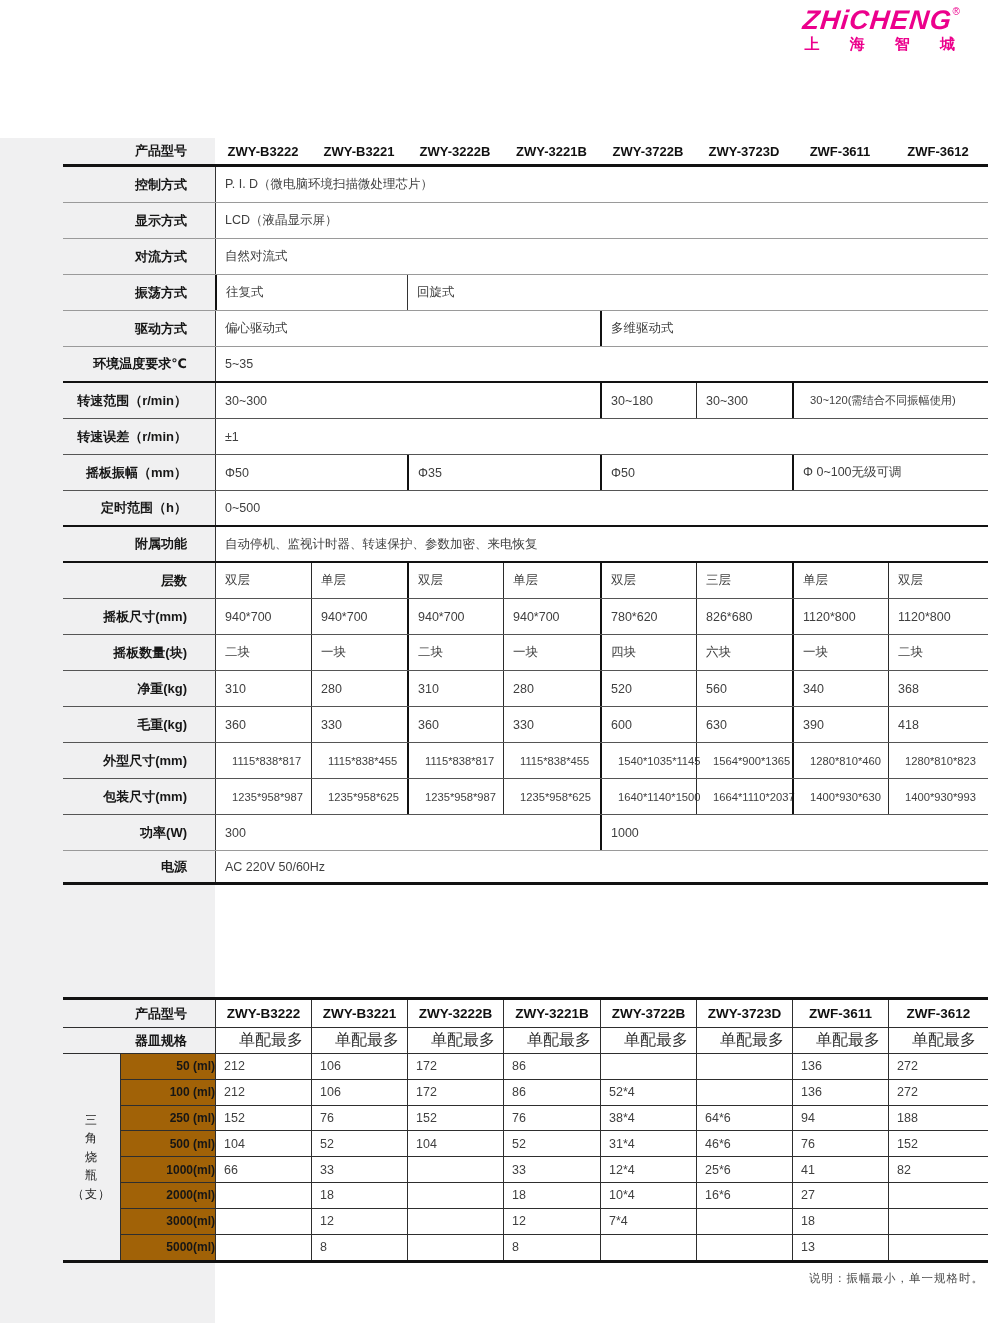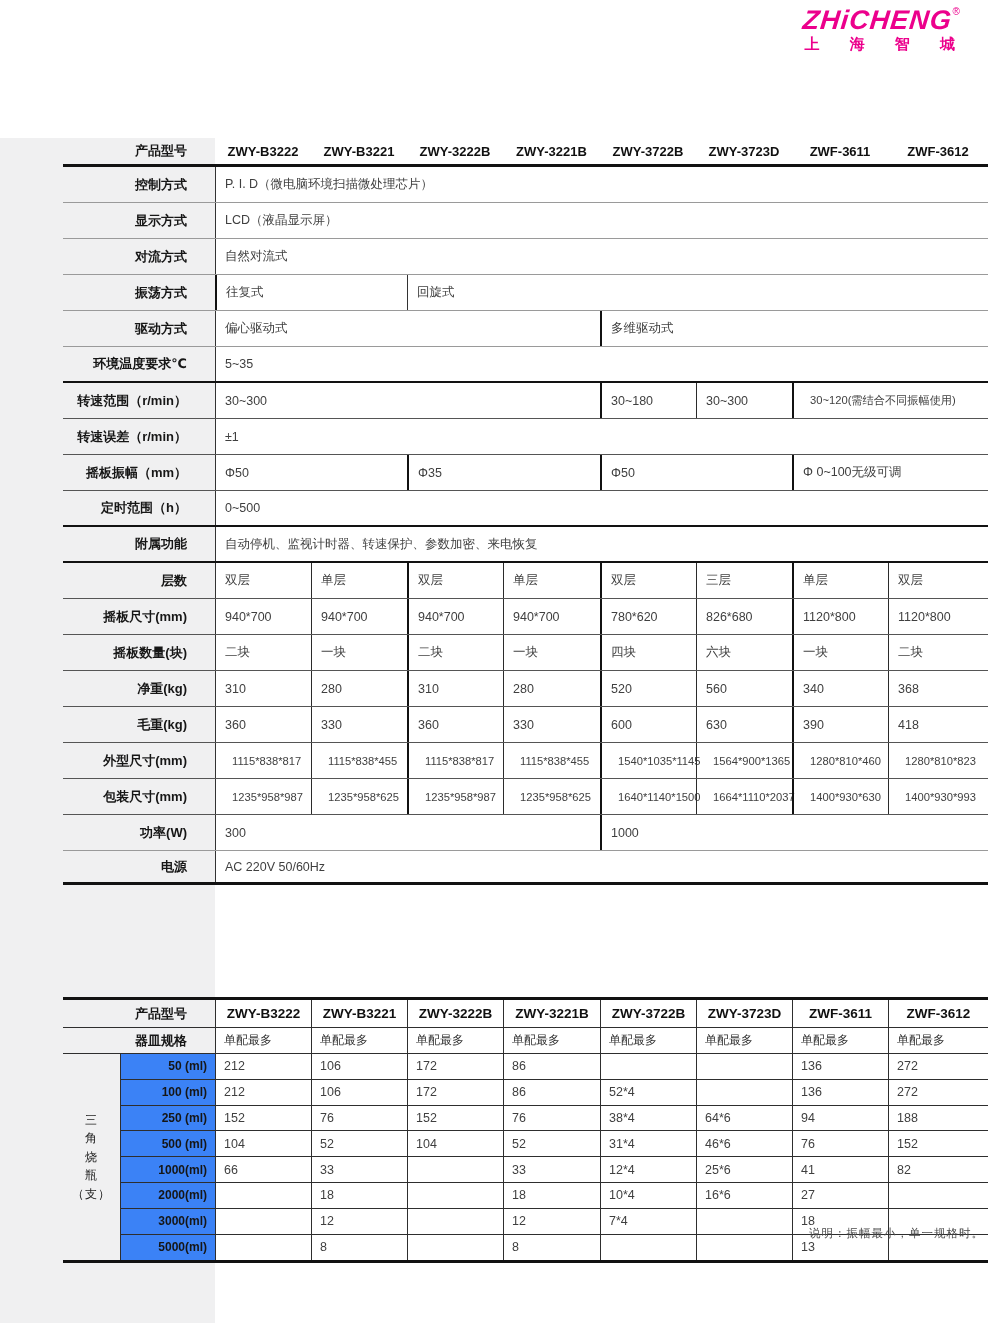--- a/index.html
+++ b/index.html
@@ -34,34 +34,34 @@
   .bH{border-left:2.5px solid #111}
   .tight{font-size:11.2px;padding-left:16px}
 
   
   .t2{position:absolute;left:63px;top:997px;width:925px;border-top:3px solid #121212}
   .t2hr{display:grid;grid-template-columns:152px 96px 96px 96px 97px 96px 96px 96px 100px;
         align-items:center;height:28px;border-bottom:1.5px solid #2e2e2e}
   .t2hr .m{font-size:13.5px;height:100%;display:flex;align-items:center;justify-content:center;
            border-left:1.5px solid #2e2e2e}
   .t2hr.sub2{height:26px}
-  .t2hr .v{font-size:12px;color:#333;padding-left:8px;height:100%;display:flex;align-items:center;
+  .t2hr .v{font-size:16px;color:#333;padding-left:23px;height:100%;display:flex;align-items:center;
            border-left:1px solid #2e2e2e}
   .t2b{display:grid;grid-template-columns:57px 95px 96px 96px 96px 97px 96px 96px 96px 100px;
        grid-template-rows:repeat(8,25.8px);border-bottom:3px solid #121212}
   .flask{grid-row:1/span 8;grid-column:1;display:flex;flex-direction:column;justify-content:center;
          align-items:center;font-size:12px;color:#222;line-height:18.5px;letter-spacing:1px}
-  .sz{grid-column:2;font-weight:bold;font-size:12px;color:#161616;background:#3b82f6;
-      display:flex;align-items:center;justify-content:flex-end;padding-right:8px;
+  .sz{grid-column:2;font-weight:bold;font-size:12px;color:#161616;background:#a16207;
+      display:flex;align-items:center;justify-content:flex-end;
       border-left:1.5px solid #2e2e2e;border-bottom:1px solid #2e2e2e;white-space:nowrap}
   .d{font-size:12.5px;color:#3f3f3f;display:flex;align-items:center;padding-left:8px;
      border-left:1px solid #2e2e2e;border-bottom:1px solid #2e2e2e}
   .t2b > :nth-child(n+65){border-bottom:none}
 
-  .note{position:absolute;top:1226px;right:6px;font-size:11.5px;color:#4a4a4a;letter-spacing:1px}
+  .note{position:absolute;top:1271px;right:6px;font-size:11.5px;color:#4a4a4a;letter-spacing:1px}
 </style>
 </head>
 <body>
 
 <div class="page">
   <div class="strip"></div>
 
   <div class="logo">
     <div>
       <span class="brand">ZHiCHENG</span><span class="reg">®</span>

